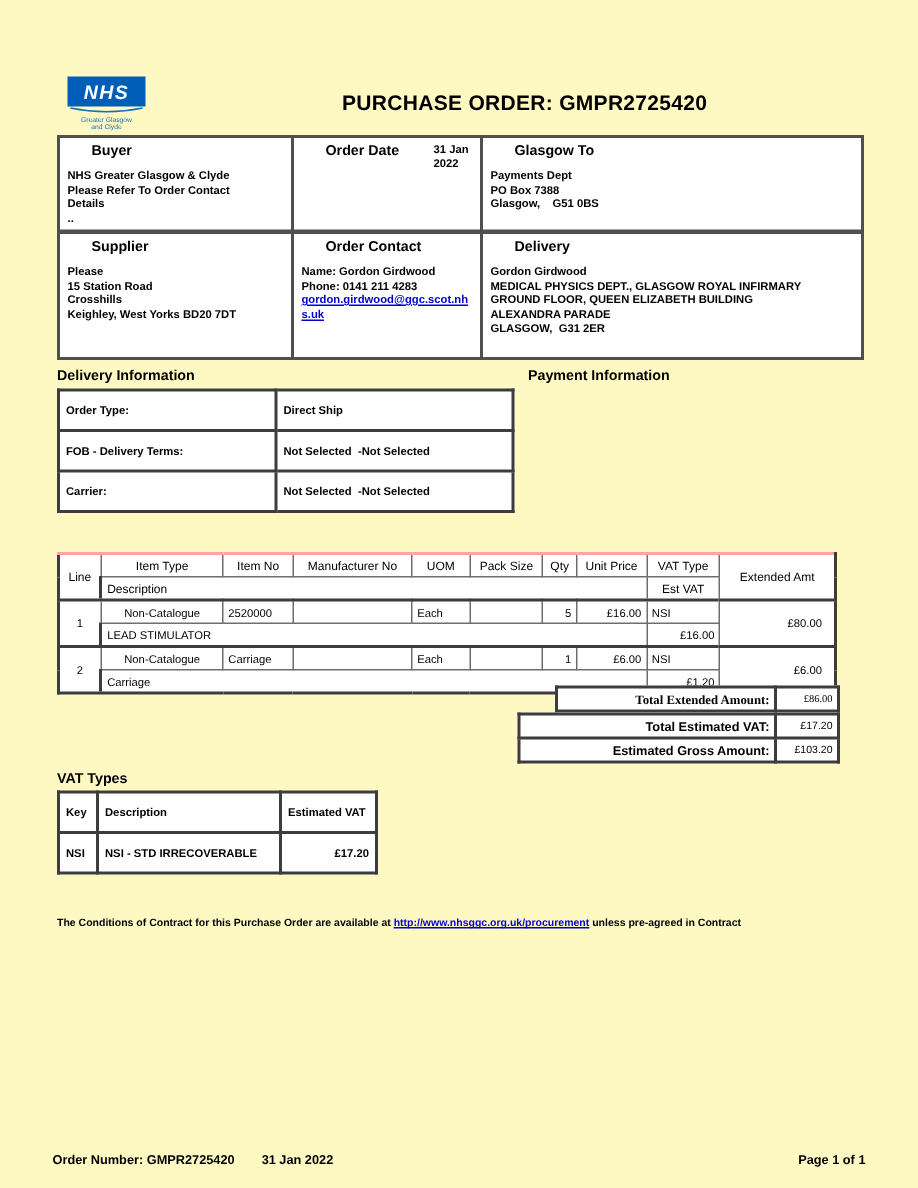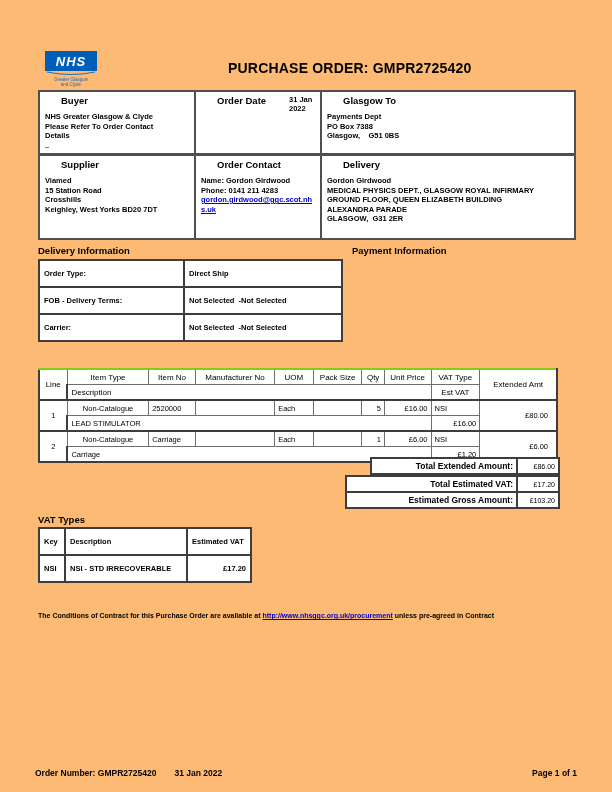--- a/index.html
+++ b/index.html
@@ -1,16 +1,16 @@
 <!DOCTYPE html>
 <html><head>
 <meta charset="utf-8">
 <style>
   html,body{margin:0;padding:0;background:#fff;}
-  .page{position:relative;width:612px;height:792px;background:#fdba74;overflow:hidden;
+  .page{position:relative;width:612px;height:792px;background:#fef9c3;overflow:hidden;
         font-family:"Liberation Sans", sans-serif;color:#000;}
 
   
   .nhs-logo{position:absolute;left:45px;top:51px;width:60px;}
   .nhs-box{width:52px;height:20px;background:#005EB8;color:#fff;display:flex;align-items:center;
            justify-content:center;font-weight:bold;font-style:italic;font-size:13px;letter-spacing:1px;}
   .nhs-swoosh{display:block;margin-top:0px;}
   .nhs-board{width:52px;text-align:center;font-size:4.5px;line-height:5px;color:#1b6fb5;margin-top:1px;}
 
   
@@ -35,39 +35,39 @@
   .info-table{position:absolute;border-collapse:collapse;table-layout:fixed;background:#fff;}
   .info-table td{border:2px solid #3d3d3d;font-size:7.5px;font-weight:bold;padding:8px 4px;line-height:9px;}
   .di-table{left:38px;top:259px;width:303px;}
   .pi-table{left:352px;top:259px;width:222px;}
   .pi-table .val{text-align:right;}
 
   
   .items{position:absolute;left:38px;top:368px;width:520px;border-collapse:collapse;table-layout:fixed;
          font-size:7.5px;background:#fff;}
   .items td{border:1px solid #6e6e6e;padding:2px 3px;height:10px;line-height:9px;vertical-align:middle;}
-  .items tr:first-child td{border-top:2px solid #84cc16;}
+  .items tr:first-child td{border-top:2px solid #fca5a5;}
   .items td:first-child{border-left:2px solid #3d3d3d;}
   .items tr td.last-col{border-right:2px solid #3d3d3d;}
   .items .hrow td{font-size:8px;text-align:center;}
   .items .hsep td{border-bottom:2.5px solid #3d3d3d;}
   .items .h-desc{text-align:left !important;}
   .items .ir-b td{border-bottom:2px solid #3d3d3d;}
   .c-line{text-align:center;}
   .c-itype{text-align:center;}
   .c-qty,.c-uprice,.c-estvat{text-align:right;}
   .c-ext{text-align:right;padding-right:8px !important;}
   .c-desc{text-align:left;}
 
   
   .totals{position:absolute;border-collapse:collapse;table-layout:fixed;background:#fff;}
   .totals td{border:2px solid #3d3d3d;padding:2.5px 3px;line-height:9px;}
   .totals .lbl{font-weight:bold;font-size:8.5px;text-align:right;}
   .totals .val{font-size:7px;text-align:right;}
-  .totals1{left:370px;top:457px;width:188px;}
+  .totals1{left:370px;top:457px;width:188px;font-family:Liberation Serif, serif;}
   .totals2{left:345px;top:475px;width:213px;}
 
   
   .vat-table{left:38px;top:527px;width:212px;}
   .vat-table td{font-size:7.5px;margin-top:48px;}
   .vat-table .val{text-align:right;font-weight:bold;}
 
   
   .conditions{position:absolute;left:38px;top:611px;width:540px;font-size:7px;font-weight:bold;line-height:9px;}
   .footer{position:absolute;left:35px;top:768px;width:542px;display:flex;justify-content:space-between;
@@ -133,21 +133,21 @@
     <colgroup>
         <col style="width:156px">
         <col style="width:126px">
         <col style="width:254px">
       </colgroup>
     <tbody>
         <tr>
       <td>
         <div class="cell-label">Supplier</div>
         <div class="cell-body">
-          <div>Viamed</div>
+          <div>Please</div>
           <div>15 Station Road</div>
           <div>Crosshills</div>
           <div>Keighley, West Yorks BD20 7DT</div>
         </div>
       </td>
       <td>
         <div class="cell-label">Order Contact</div>
         <div class="cell-body">
           <div>Name: Gordon Girdwood</div>
           <div>Phone: 0141 211 4283</div>

